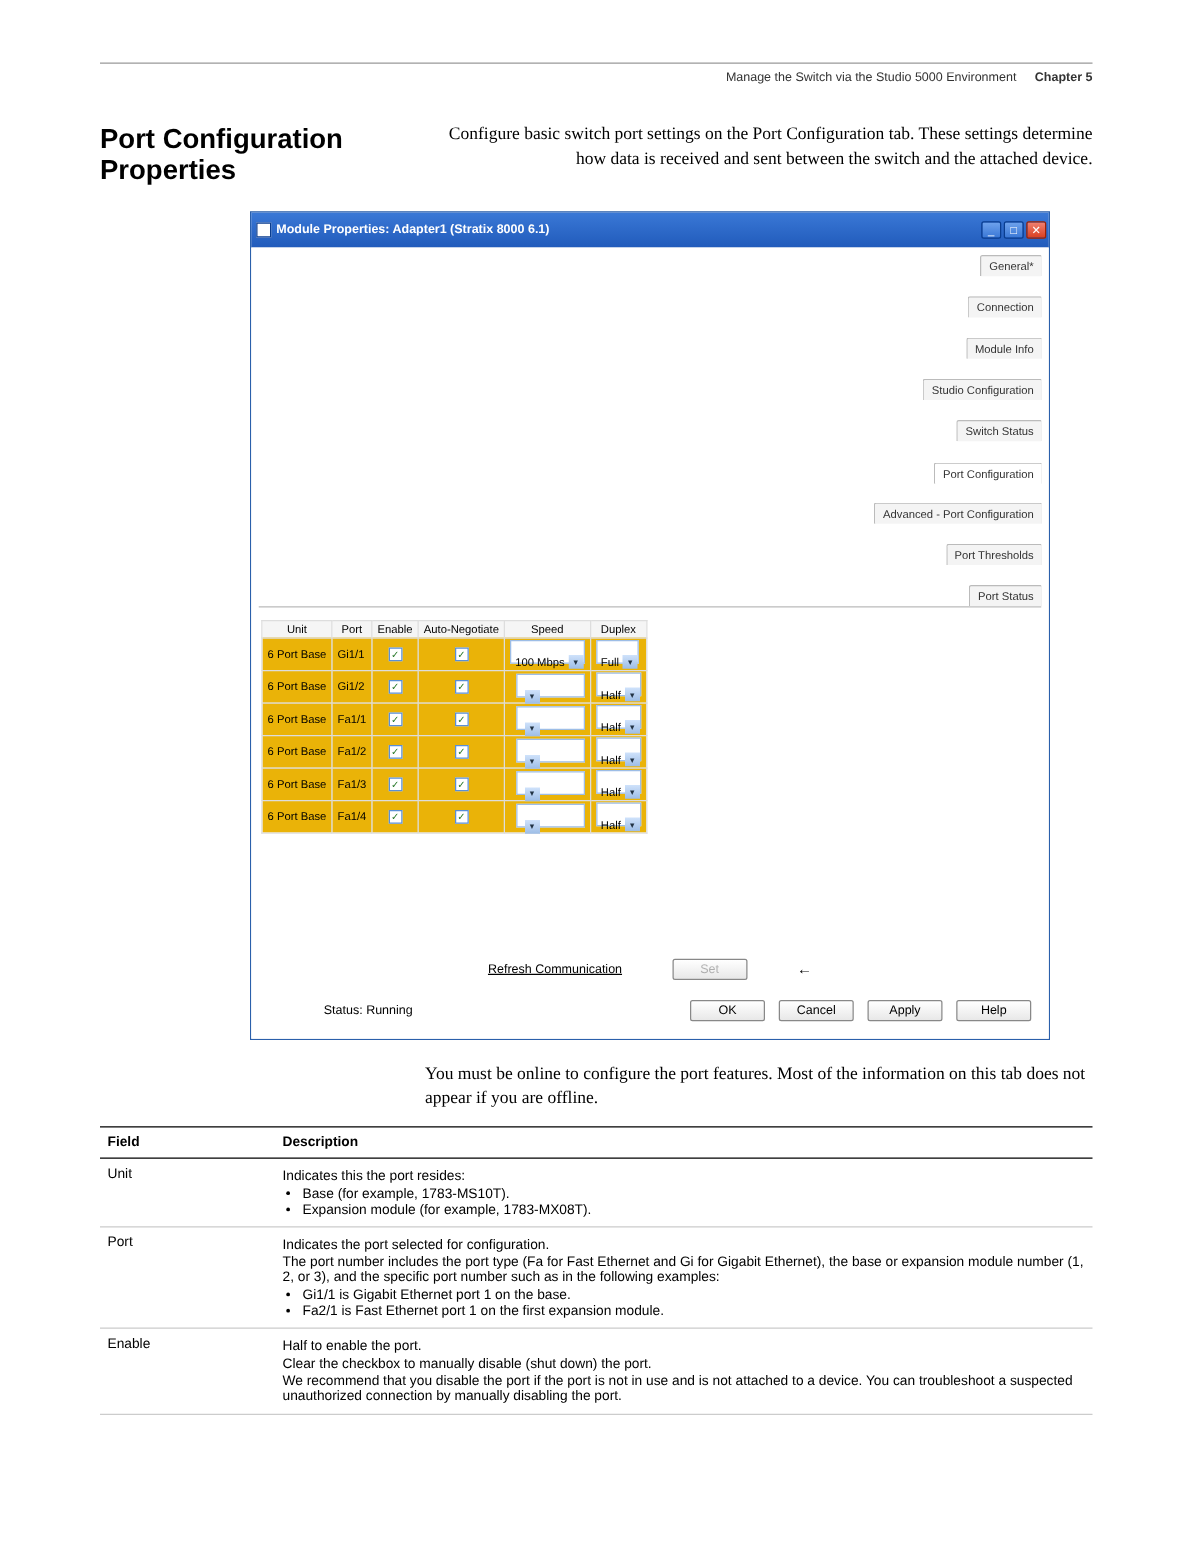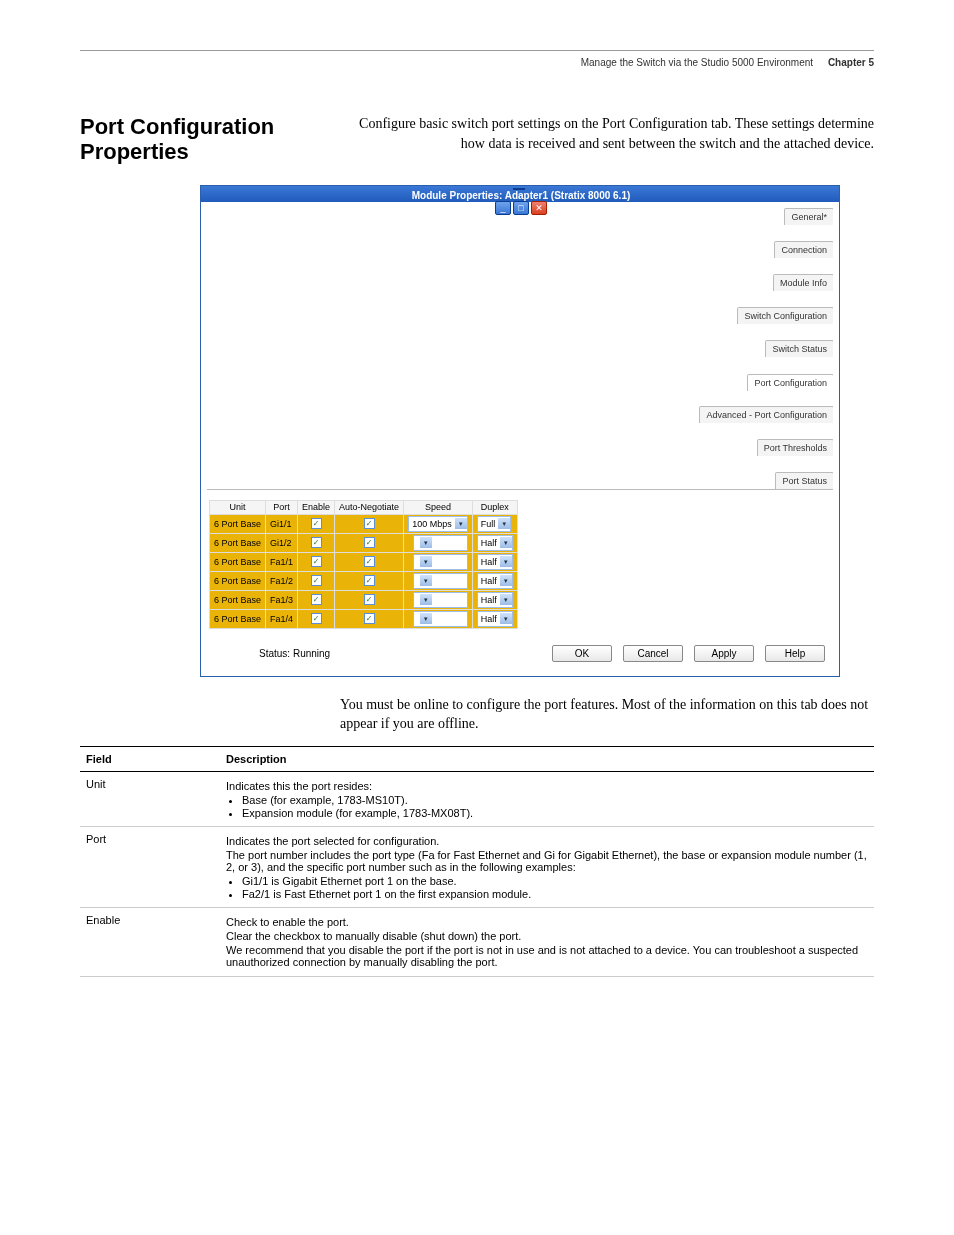--- a/index.html
+++ b/index.html
@@ -14,21 +14,21 @@
   .page { padding: 50px 80px 30px 80px; position: relative; }
   .header-line {
     border-top: 1px solid #999;
     margin-bottom: 6px;
   }
   .running-header {
     text-align: right;
     font-family: Arial, sans-serif;
     font-size: 10px;
     color: #333;
-    margin-bottom: 46px;
+    margin-bottom: 30px;
   }
   .running-header .chapter { font-weight: bold; margin-left: 12px; }
   .two-col { display: flex; gap: 42px; margin-bottom: 20px; }
   .left-col { flex: 0 0 230px; }
   .right-col { flex: 1; text-align: right; }
   h1.section-title {
     font-family: Arial, sans-serif;
     font-size: 22px;
     font-weight: bold;
     line-height: 1.15;
@@ -48,22 +48,21 @@
     font-family: Tahoma, Arial, sans-serif;
     font-size: 9px;
     background: #f0f0f0;
   }
   .titlebar {
     background: linear-gradient(#3a78d6, #215bbb);
     color: #fff;
     display: flex;
     align-items: center;
     padding: 2px 2px 2px 4px;
-    height: 16px;
-    flex-direction: column;
+    height: 28px;
   }
   .titlebar .app-icon {
     width: 12px; height: 12px; background: #fff; margin-right: 4px;
     border: 1px solid #0a3d8f;
   }
   .titlebar .title-text { flex: 1; font-size: 10px; font-weight: bold; }
   .win-btns { display: flex; gap: 2px; }
   .win-btn {
     width: 16px; height: 14px;
     background: linear-gradient(#6ea2ec,#3a78d6);
@@ -94,21 +93,21 @@
     background:#eab308;
   }
   .grid th { background:#f5f5f5; text-align:center; font-weight:normal; }
   .chk {
     width:11px; height:11px; border:1px solid #5a8fd6; background:#fff;
     display:inline-flex; align-items:center; justify-content:center;
     font-size:8px; color:#2a7a2a;
   }
   .dd {
     border:1px solid #9dbde6; background:#fff; display:inline-flex;
-    align-items:center; font-size:9px; height:16px; padding:0 0 0 3px;
+    align-items:center; font-size:9px; height:16px; padding:17px 0 0 3px;
   }
   .dd .arrow {
     width:12px; height:11px; background:linear-gradient(#cfe2fb,#9dbde6);
     margin-left:3px; display:flex; align-items:center; justify-content:center;
     font-size:7px; color:#234;
   }
   .center-row {
     display:flex; justify-content:center; align-items:center; gap:40px;
     margin-top: 100px; font-size:10px;
   }
@@ -179,21 +178,21 @@
         <span class="win-btn">□</span>
         <span class="win-btn close">✕</span>
       </div>
     </div>
     <div class="dialog-body">
       <div class="tabstrip" id="tabstrip">
 
       <span class="tab">General*</span>
           <span class="tab">Connection</span>
           <span class="tab">Module Info</span>
-          <span class="tab">Switch Configuration</span>
+          <span class="tab">Studio Configuration</span>
           <span class="tab">Switch Status</span>
           <span class="tab active">Port Configuration</span>
           <span class="tab">Advanced - Port Configuration</span>
           <span class="tab">Port Thresholds</span>
           <span class="tab">Port Status</span>
         </div>
 
       <table class="grid">
         <thead>
             <tr id="grid-head">
@@ -286,20 +285,25 @@
                   <span class="arrow">▾</span>
                 </span></td>
               <td><span class="dd" style="min-width:28px">
                   <span>Half</span>
                   <span class="arrow">▾</span>
                 </span></td>
             </tr>
           </tbody>
       </table>
 
+      <div class="center-row">
+        <span class="link-underline">Refresh Communication</span>
+        <button class="btn-std" disabled="">Set</button>
+        <span class="back-arrow">←</span>
+      </div>
 
       <div class="status-row">
         <span>
           <span>Status: </span><span>Running</span>
         </span>
         <div class="footer-btns">
           <button class="btn-std">OK</button>
           <button class="btn-std">Cancel</button>
           <button class="btn-std">Apply</button>
           <button class="btn-std">Help</button>
@@ -336,21 +340,21 @@
             <p>The port number includes the port type (Fa for Fast Ethernet and Gi for Gigabit Ethernet), the base or expansion module number (1, 2, or 3), and the specific port number such as in the following examples:</p>
             <ul>
               <li>Gi1/1 is Gigabit Ethernet port 1 on the base.</li>
               <li>Fa2/1 is Fast Ethernet port 1 on the first expansion module.</li>
             </ul>
           </td>
         </tr>
         <tr>
           <td class="field-col">Enable</td>
           <td>
-            <p>Check to enable the port.</p>
+            <p>Half to enable the port.</p>
             <p>Clear the checkbox to manually disable (shut down) the port.</p>
             <p>We recommend that you disable the port if the port is not in use and is not attached to a device. You can troubleshoot a suspected unauthorized connection by manually disabling the port.</p>
           </td>
         </tr>
       </tbody>
   </table>
 
 </div>
 
 </body></html>

